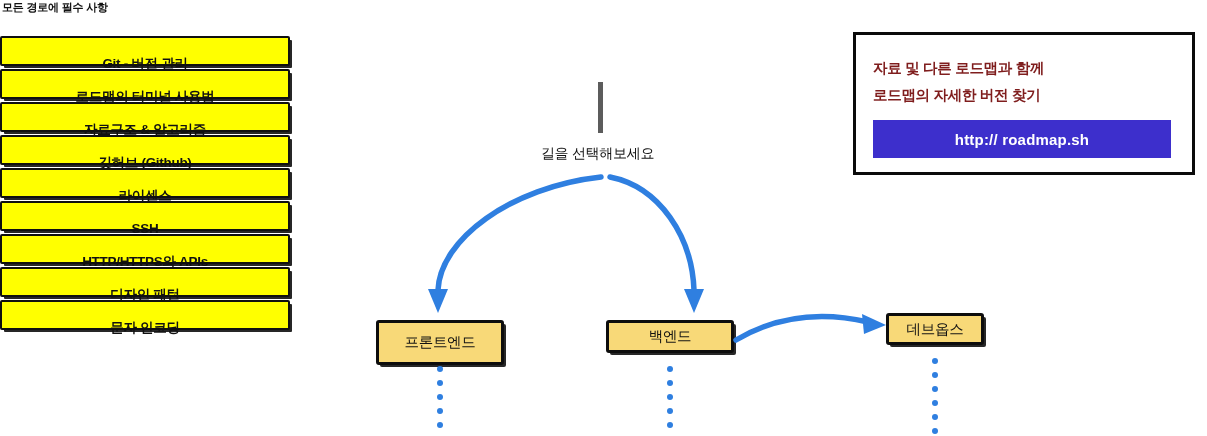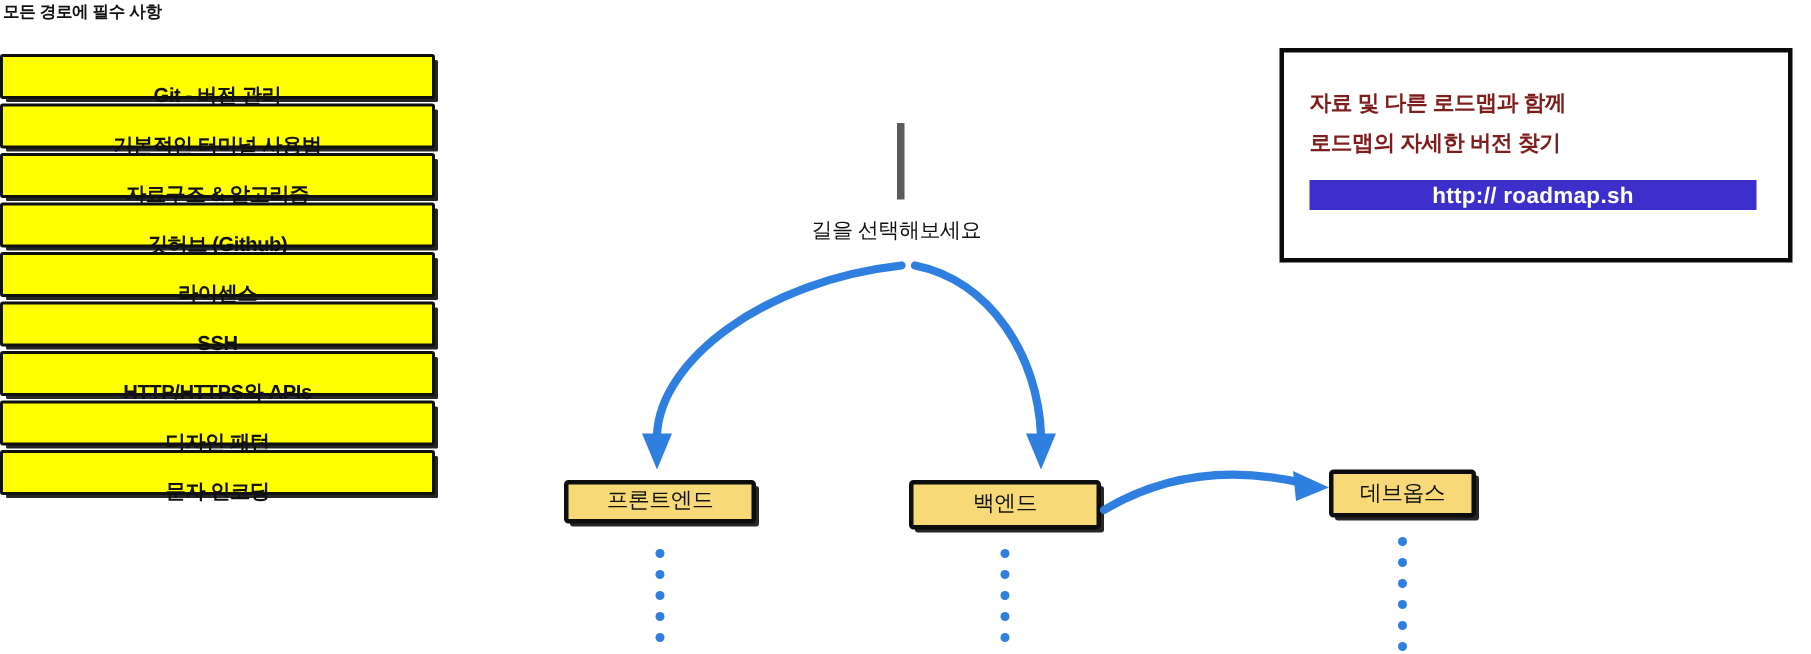--- a/index.html
+++ b/index.html
@@ -132,21 +132,21 @@
     align-items: center;
     justify-content: center;
   }
   .path-label {
     font-size: 14.5px;
     color: #111111;
     letter-spacing: -0.3px;
     white-space: nowrap;
     line-height: 1;
   }
-  #path-frontend { left: 376px; top: 320px; width: 128px; height: 29px; }
+  #path-frontend { left: 376px; top: 320px; width: 128px; height: 45px; }
   #path-backend  { left: 606px; top: 320px; width: 128px; height: 33px; }
   #path-devops   { left: 886px; top: 313px; width: 98px;  height: 32px; }
 
   .dot-trail {
     position: absolute;
     width: 6px;
   }
   .dot-trail span {
     display: block;
     width: 6px;
@@ -188,21 +188,21 @@
     white-space: nowrap;
     font-weight: bold;
   }
   #info-line-1 { top: 24px; }
   #info-line-2 { top: 51px; }
   #info-url-btn {
     position: absolute;
     left: 17px;
     top: 85px;
     width: 298px;
-    height: 20px;
+    height: 38px;
     background: #3D2FCC;
     display: flex;
     align-items: center;
     justify-content: center;
   }
   #info-url-label {
     font-size: 15px;
     font-weight: 700;
     color: #ffffff;
     letter-spacing: 0.2px;
@@ -215,21 +215,21 @@
 <div id="canvas">
 
   <div id="left-col">
     <div id="required-heading">모든 경로에 필수 사항</div>
 
     <div id="required-list">
       <div class="req-item">
         <span class="req-label">Git - 버전 관리</span>
       </div>
       <div class="req-item">
-        <span class="req-label">기본적인 터미널 사용법</span>
+        <span class="req-label">로드맵의 터미널 사용법</span>
       </div>
       <div class="req-item">
         <span class="req-label">자료구조 &amp; 알고리즘</span>
       </div>
       <div class="req-item">
         <span class="req-label">깃허브 (Github)</span>
       </div>
       <div class="req-item">
         <span class="req-label">라이센스</span>
       </div>

